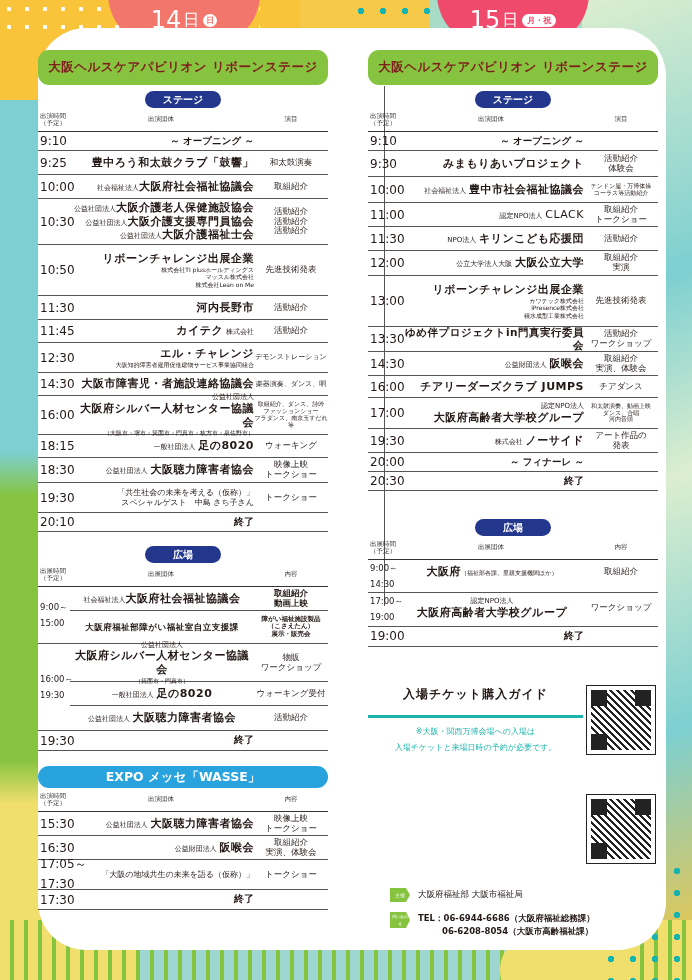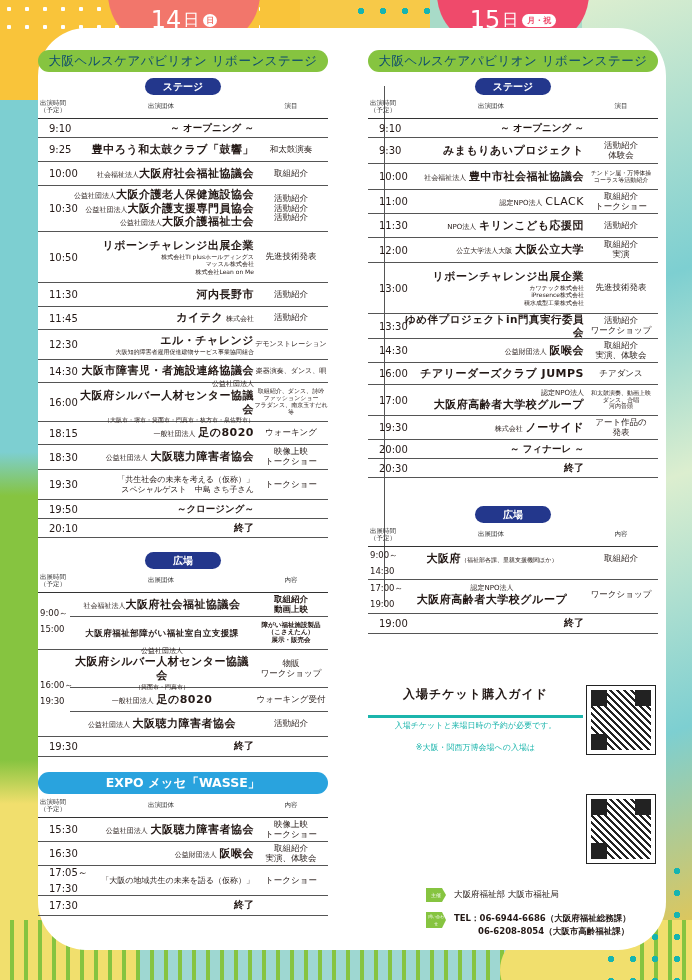--- a/index.html
+++ b/index.html
@@ -15,29 +15,29 @@
 .bg .b8{position:absolute;left:500px;bottom:-40px;width:140px;height:100px;border-radius:50%;background:#f1df6d}
 .dots{position:absolute;background-image:radial-gradient(circle,#fff 2px,transparent 2.5px);background-size:18px 18px}
 .dots.teal{background-image:radial-gradient(circle,#16b4b0 3px,transparent 3.5px);background-size:22px 22px}
 .card{position:absolute;left:38px;top:28px;width:628px;height:922px;background:#fff;border-radius:48px}
 .divider{position:absolute;left:346px;top:58px;width:1px;height:520px;background:#555}
 .daybadge{position:absolute;top:-6px;height:52px;border-radius:0 0 80px 80px;color:#fff;display:flex;align-items:center;justify-content:center;gap:2px}
 .daybadge .num{font-size:24px;font-weight:normal;font-family:"DejaVu Sans",sans-serif}
 .daybadge .ni{font-size:16px}
 .daybadge .dow{display:inline-block;background:#fff;border-radius:10px;font-size:8px;font-weight:bold;padding:1px 5px;margin-left:2px}
 .col{position:absolute;top:0;width:290px}
-.pill-green{height:22px;border-radius:11px;background:#86c440;color:#0c4a6e;font-weight:normal;font-size:12.5px;display:flex;align-items:center;justify-content:center;letter-spacing:0.5px}
+.pill-green{height:35px;border-radius:11px;background:#86c440;color:#7f1d1d;font-weight:bold;font-size:12.5px;display:flex;align-items:center;justify-content:center;letter-spacing:0.5px}
 .pill-navy{height:17px;width:76px;margin:0 auto;border-radius:9px;background:#23378c;color:#fff;font-size:10px;font-weight:bold;display:flex;align-items:center;justify-content:center}
 .pill-blue{height:22px;border-radius:11px;background:#29a3de;color:#fff;font-weight:bold;font-size:12.5px;display:flex;align-items:center;justify-content:center}
 .thead{display:flex;align-items:center;font-size:6.5px;color:#333;height:24px;border-bottom:1.5px solid #333}
 .thead .t{width:30px;line-height:1.05;text-align:center}
 .thead .o{flex:1;text-align:center}
 .thead .p{width:74px;text-align:center}
 .row{display:flex;align-items:center;border-bottom:1.5px solid #555;font-size:8.5px}
-.row .t{width:32px;padding-left:11px;font-size:10px}
+.row .t{width:32px;padding-left:2px;font-size:12px}
 .row .o{flex:1;text-align:right;line-height:1.25}
 .row .p{width:74px;text-align:center;line-height:1.15;font-size:8.5px}
 .big{font-size:11px;font-weight:bold;letter-spacing:0.5px}
 .sm{font-size:7px}
 .xs{font-size:6px}
 .p.xs{font-size:6px}
 .group{display:flex;border-bottom:1.5px solid #555}
 .group .t{width:32px;display:flex;flex-direction:column;justify-content:center;padding-left:2px;font-size:8.5px;line-height:1.9}
 .group .rows{flex:1}
 .group .sub{display:flex;align-items:center;border-bottom:1.5px solid #555}
@@ -183,25 +183,20 @@
       </div>
       <div class="row" style="height:30px">
         <div class="t">19:30</div>
         <div class="o">
           <div style="font-size:8px">「共生社会の未来を考える（仮称）」</div>
           <div style="font-size:8px">スペシャルゲスト　中島 さち子さん</div>
         </div>
         <div class="p">トークショー</div>
       </div>
       <div class="row" style="height:19px">
-        <div class="t">19:50</div>
-        <div class="o" style="font-weight:bold;font-size:9.5px">～クロージング～</div>
-        <div class="p"></div>
-      </div>
-      <div class="row" style="height:19px">
         <div class="t">20:10</div>
         <div class="o" style="font-weight:bold;font-size:10px">終了</div>
         <div class="p"></div>
       </div>
 
       <div style="height:14px"></div>
       <div class="pill-navy">広場</div>
       <div class="thead">
         <div class="t" style="white-space:pre">出展時間
 （予定）</div>
@@ -421,32 +416,32 @@
     <div class="row" style="height:20px">
       <div class="t">19:00</div>
       <div class="o" style="font-weight:bold;font-size:10px">終了</div>
       <div class="p"></div>
     </div>
   </div>
 
   <div class="guide" style="left:330px;top:650px;width:215px">
     <div class="title" style="text-align:center;padding-top:8px">入場チケット購入ガイド</div>
     <div style="height:3px;background:#1bb5ac;margin-top:12px"></div>
+    <div class="note" style="margin-top:6px">※大阪・関西万博会場への入場は</div>
     <div class="note">入場チケットと来場日時の予約が必要です。</div>
-    <div class="note" style="margin-top:6px">※大阪・関西万博会場への入場は</div>
   </div>
   <div class="qr" style="left:548px;top:657px">
       <div class="in"></div>
     </div>
 
   <div class="qr" style="left:548px;top:766px">
       <div class="in"></div>
     </div>
 
-  <div style="position:absolute;left:388px;top:860px;font-size:8.5px">
+  <div style="position:absolute;left:352px;top:860px;font-size:8.5px">
     <div style="display:flex;align-items:center">
       <span class="tag">主催</span>
       <span>大阪府福祉部  大阪市福祉局</span>
     </div>
     <div style="display:flex;margin-top:10px">
       <span class="tag" style="font-size:4px;line-height:7px;height:16px;padding-top:1px">問い合わせ</span>
       <div style="font-weight:bold;line-height:1.5">
         <div><span>TEL：</span><span>06-6944-6686（大阪府福祉総務課）</span></div>
         <div style="padding-left:24px">06-6208-8054（大阪市高齢福祉課）</div>
       </div>

